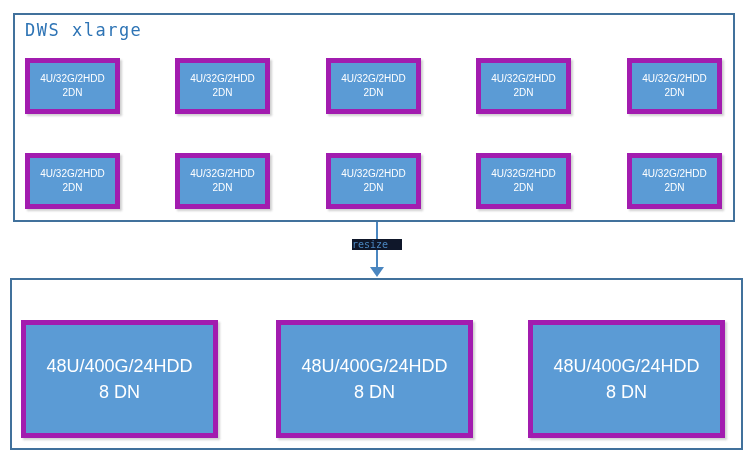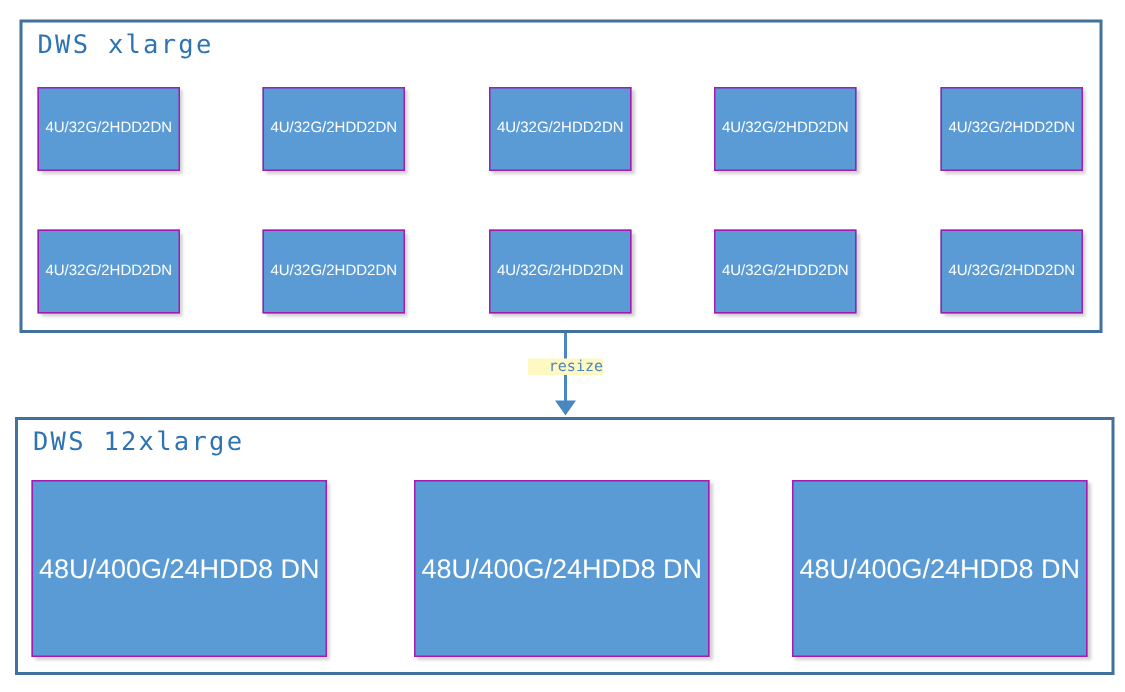--- a/index.html
+++ b/index.html
@@ -33,25 +33,25 @@
     top: 5px;
     font-family: "DejaVu Sans Mono", monospace;
     font-size: 17px;
     letter-spacing: 1.5px;
     color: var(--title-text);
     white-space: pre;
   }
   .node {
     position: absolute;
     background: var(--node-fill);
-    border: 1px solid #a21caf;
+    border: 5px solid #a21caf;
     box-shadow: 2px 2px 2px rgba(120,120,120,0.35);
     color: var(--node-text);
     display: flex;
-    flex-direction: row;
+    flex-direction: column;
     align-items: center;
     justify-content: center;
     text-align: left;
   }
   .node span { display: block; }
   .node.small { width: 95px;  height: 56px;  font-size: 10px; line-height: 1.4; }
   .node.big   { width: 197px; height: 118px; font-size: 18px; line-height: 1.45; top: 40px; }
   .r1 { top: 43px; }
   .r2 { top: 138px; }
   .c1 { left: 10px; }
@@ -78,22 +78,22 @@
     height: 0;
     border-left: 7px solid transparent;
     border-right: 7px solid transparent;
     border-top: 10px solid var(--arrow);
   }
   .connector-label {
     position: absolute;
     left: 352px;
     top: 239px;
     width: 50px;
-    text-align: right;
-    background: #fef9c3;
+    text-align: left;
+    background: #0f172a;
     color: var(--arrow);
     font-size: 10px;
     font-family: "DejaVu Sans Mono", monospace;
   }
 </style>
 </head>
 <body>
 
 <div class="canvas">
 
@@ -140,21 +140,20 @@
       <span>4U/32G/2HDD</span>
       <span>2DN</span>
     </div>
   </section>
 
   <div class="connector-line"></div>
   <div class="connector-label">resize</div>
   <div class="connector-head"></div>
 
   <section class="group group-bottom">
-    <div class="group-title">DWS 12xlarge</div>
 
     <div class="node big b1">
       <span>48U/400G/24HDD</span>
       <span>8 DN</span>
     </div>
     <div class="node big b2">
       <span>48U/400G/24HDD</span>
       <span>8 DN</span>
     </div>
     <div class="node big b3">

